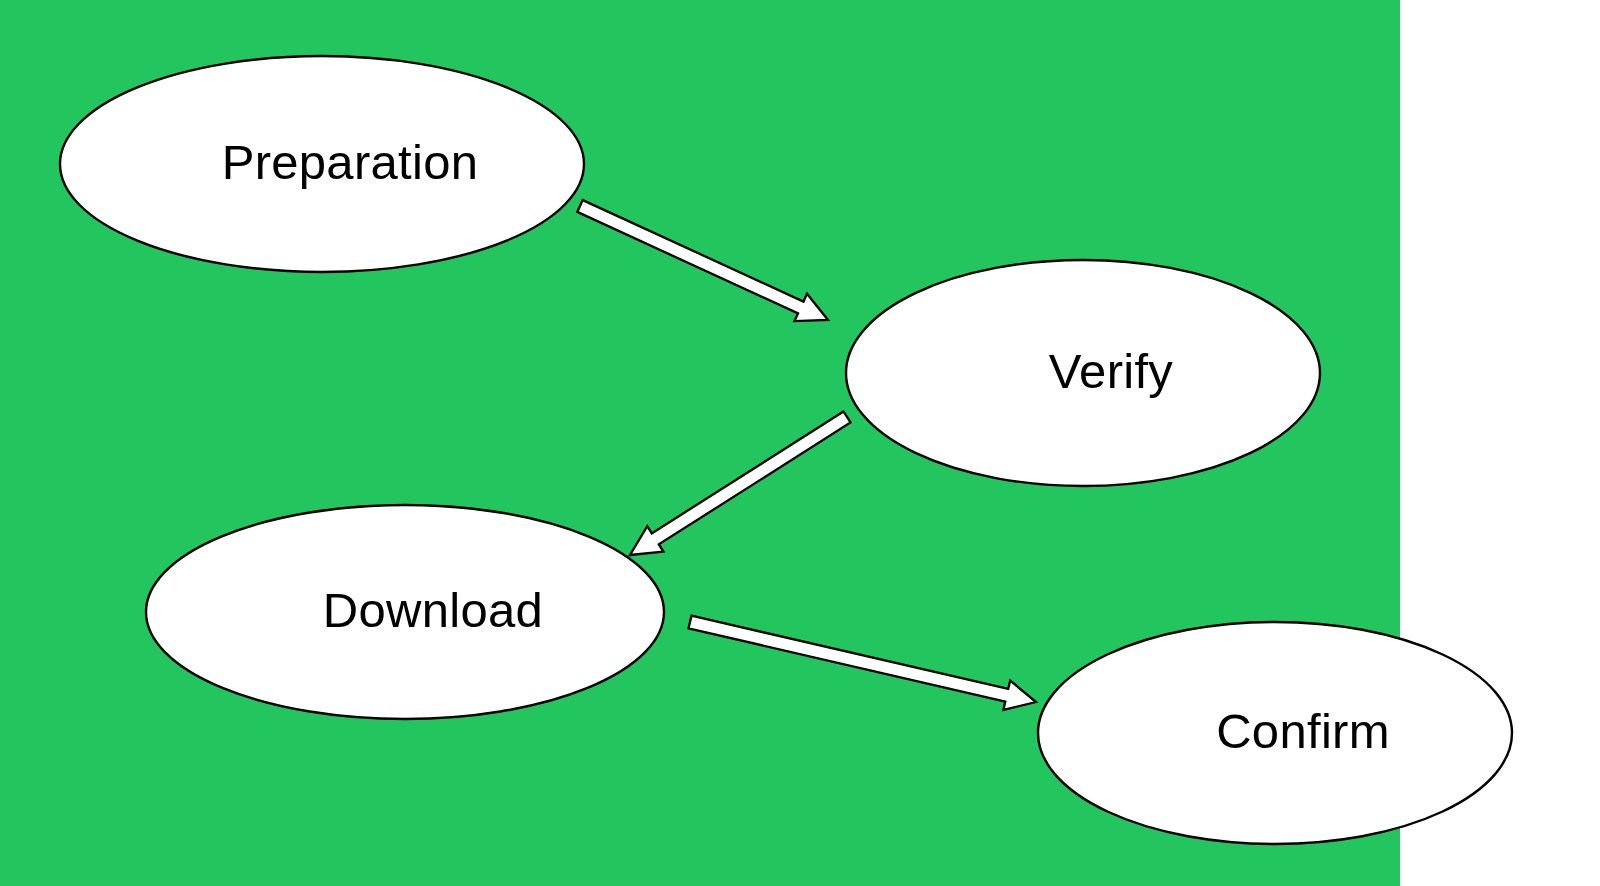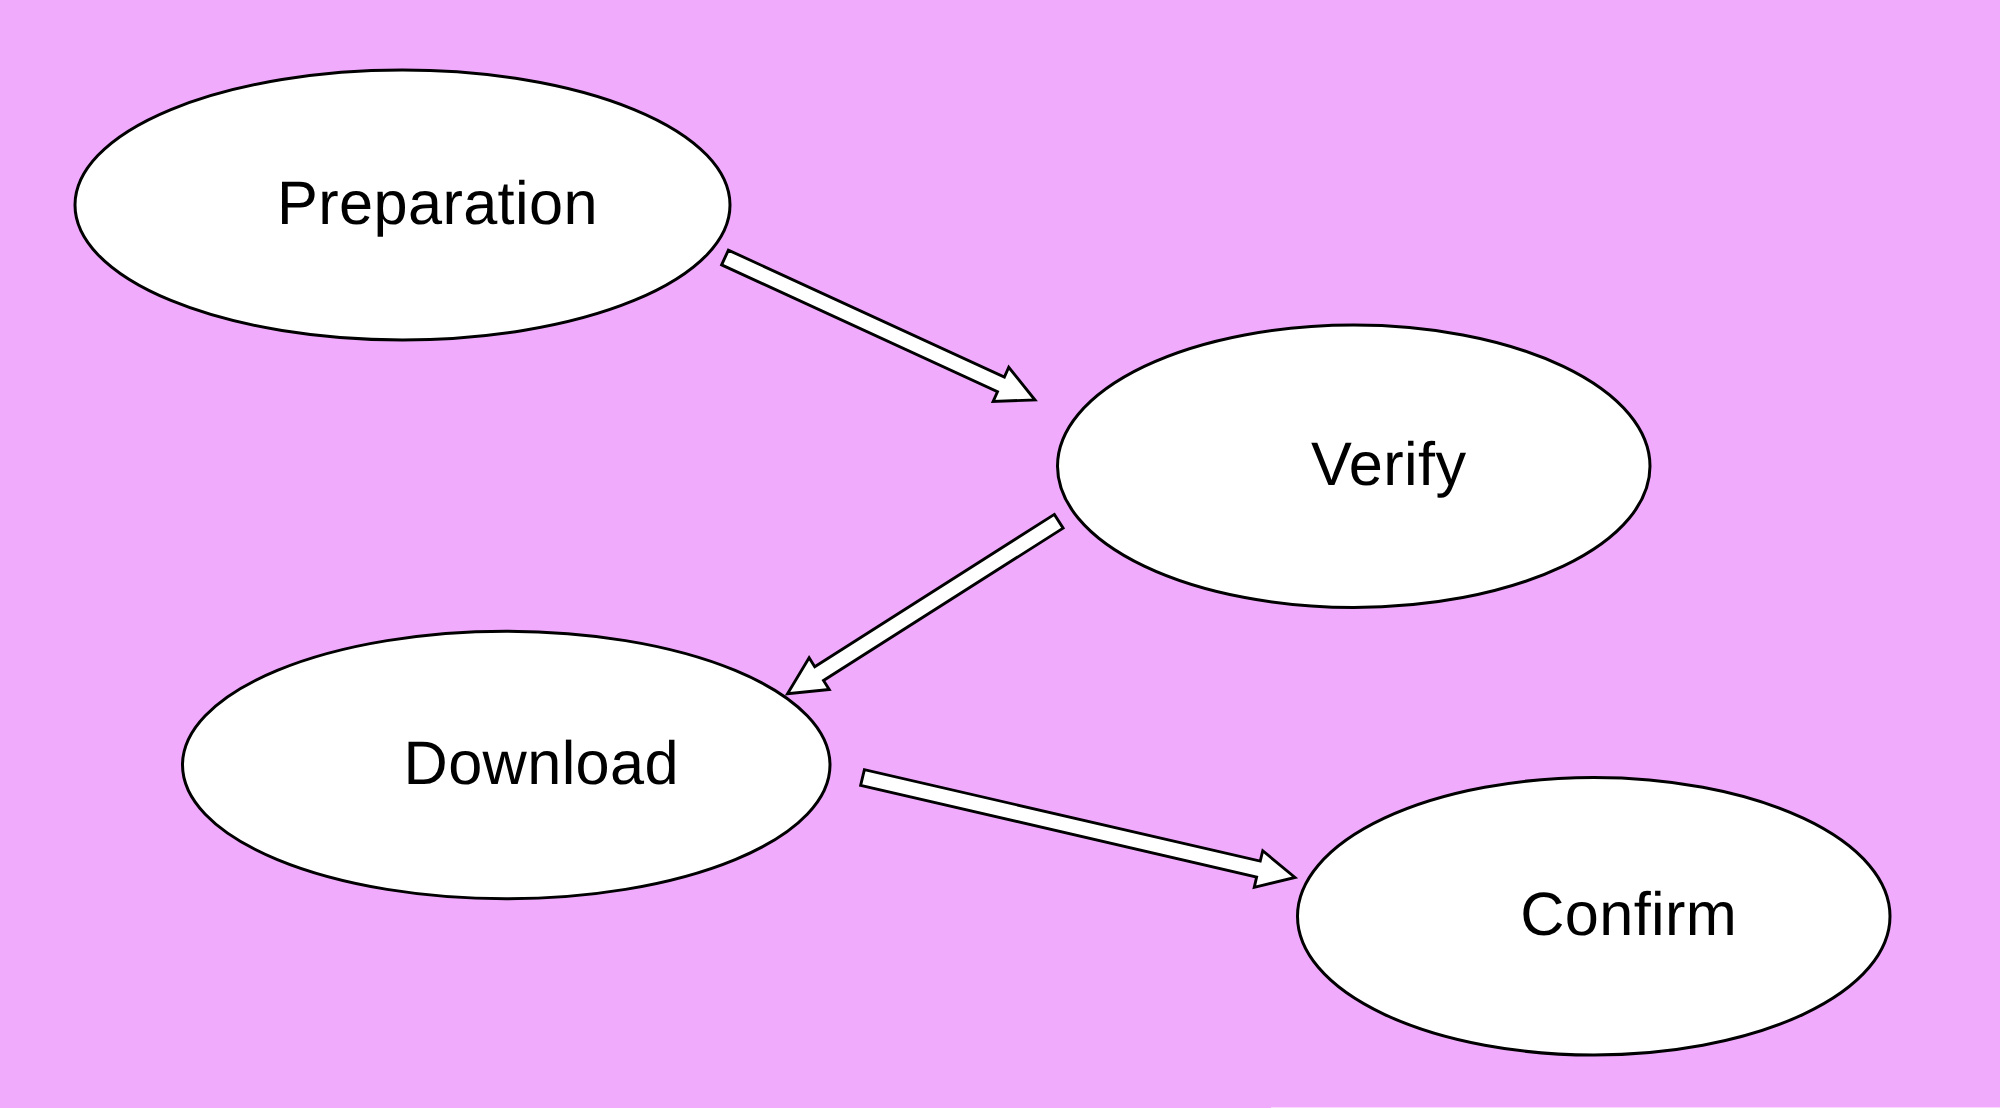--- a/index.html
+++ b/index.html
@@ -9,23 +9,23 @@
     background: #ffffff;
   }
   body {
     width: 1600px;
     height: 886px;
     overflow: hidden;
     font-family: "Liberation Sans", sans-serif;
   }
   #diagram-canvas {
     position: relative;
-    width: 1600px;
+    width: 1400px;
     height: 886px;
-    background: #f0abfc;
+    background: #22c55e;
   }
   #diagram-svg {
     position: absolute;
     top: 0;
     left: 0;
     width: 1600px;
     height: 886px;
     display: block;
   }
   .node-ellipse {

